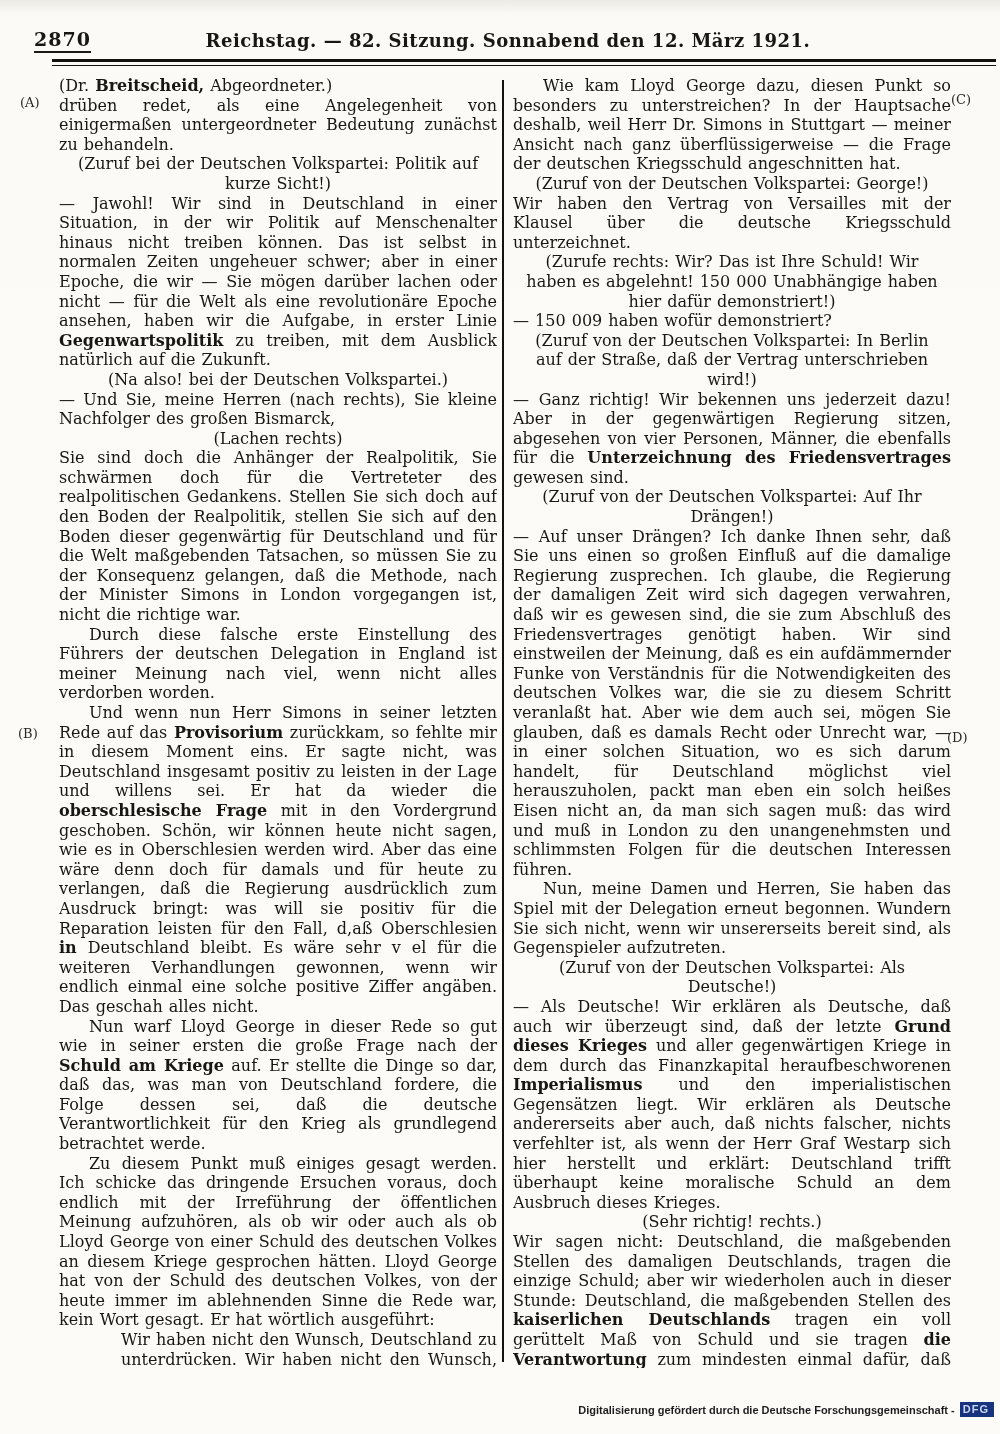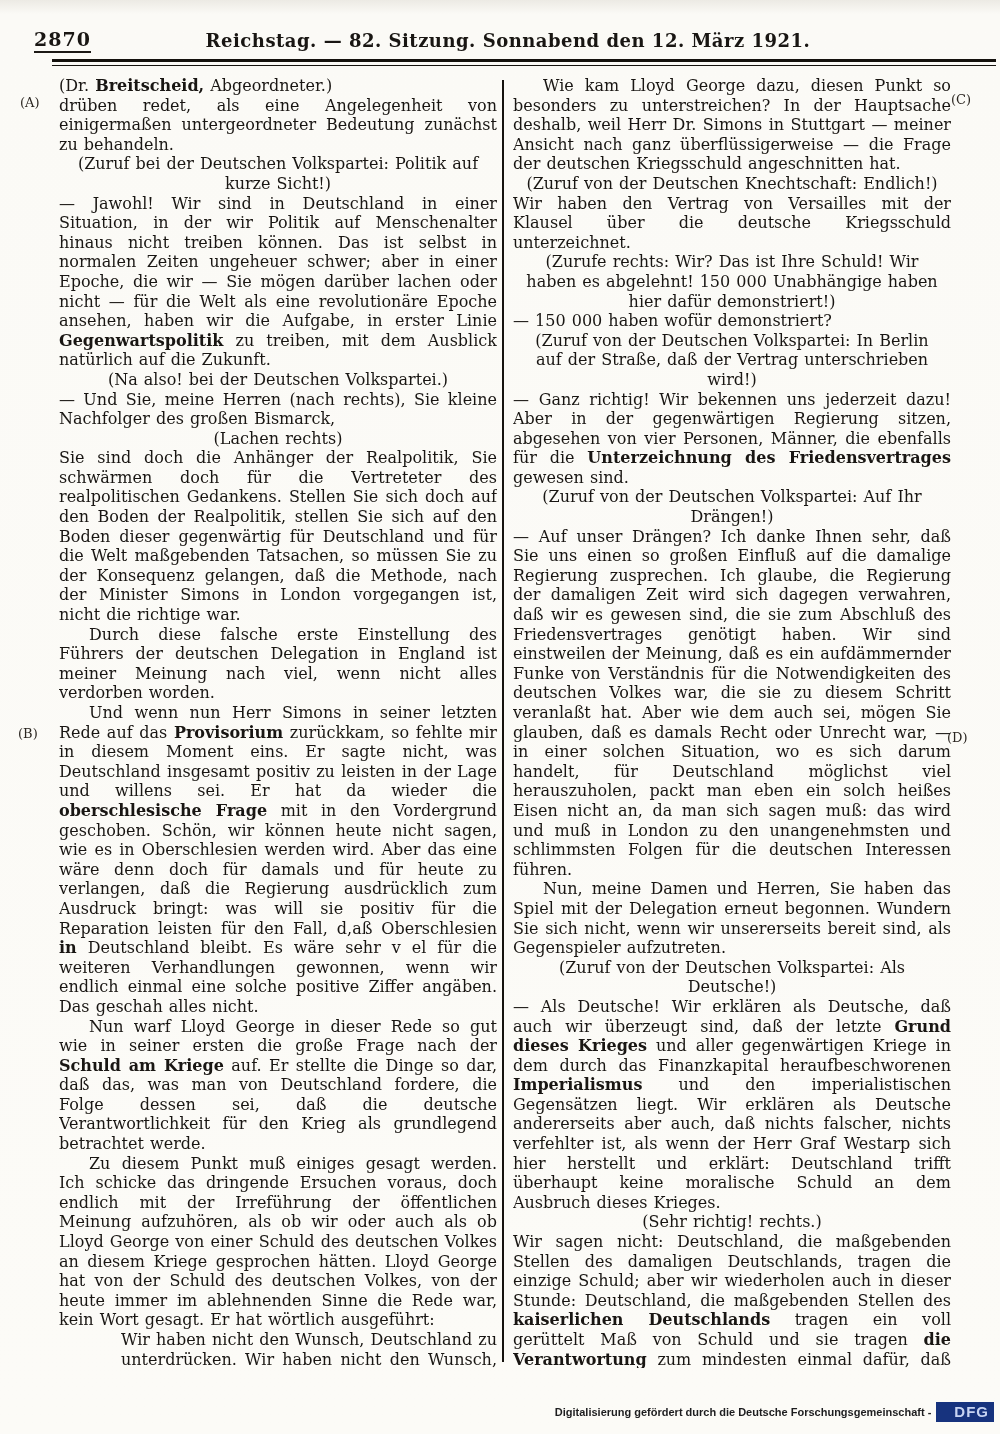--- a/index.html
+++ b/index.html
@@ -47,21 +47,21 @@
   .mm-c{left:951px;top:92px;}
   .mm-d{left:947px;top:730px;}
   .footer{
     position:absolute;right:6px;top:1402px;
     display:flex;align-items:center;gap:5px;
     font-family:"Liberation Sans", sans-serif;
     font-size:11px;font-weight:bold;color:#1d1d1f;
   }
   .dfg-logo{
     display:inline-block;background:#17337e;color:#c8d4f2;
-    padding:1px 5px 2px 18px;font-size:15px;font-weight:bold;letter-spacing:1px;
+    padding:1px 5px 2px 3px;font-size:11px;font-weight:bold;letter-spacing:1px;
   }
 </style>
 </head>
 <body>
 
 <div class="page">
 
   <div class="pageno">2870</div>
   <div class="header-title">Reichstag. — 82. Sitzung.  Sonnabend den 12. März 1921.</div>
   <div class="rule-a"></div>
@@ -83,24 +83,24 @@
       <p class="body"><span>Sie sind doch die Anhänger der Realpolitik, Sie schwärmen doch für die Vertreteter des realpolitischen Gedankens. Stellen Sie sich doch auf den Boden der Realpolitik, stellen Sie sich auf den Boden dieser gegenwärtig für Deutschland und für die Welt maßgebenden Tatsachen, so müssen Sie zu der Konsequenz gelangen, daß die Methode, nach der Minister Simons in London vorgegangen ist, nicht die richtige war.</span></p>
       <p class="body indent"><span>Durch diese falsche erste Einstellung des Führers der deutschen Delegation in England ist meiner Meinung nach viel, wenn nicht alles verdorben worden.</span></p>
       <p class="body indent"><span>Und wenn nun Herr Simons in seiner letzten Rede auf das </span><span class="b">Provisorium</span><span> zurückkam, so fehlte mir in diesem Moment eins. Er sagte nicht, was Deutschland insgesamt positiv zu leisten in der Lage und willens sei. Er hat da wieder die </span><span class="b">oberschlesische Frage</span><span> mit in den Vordergrund geschoben. Schön, wir können heute nicht sagen, wie es in Oberschlesien werden wird. Aber das eine wäre denn doch für damals und für heute zu verlangen, daß die Regierung ausdrücklich zum Ausdruck bringt: was will sie positiv für die Reparation leisten für den Fall, d,aß Oberschlesien </span><span class="b">in</span><span> Deutschland bleibt. Es wäre sehr v el für die weiteren Verhandlungen gewonnen, wenn wir endlich einmal eine solche positive Ziffer angäben. Das geschah alles nicht.</span></p>
       <p class="body indent"><span>Nun warf Lloyd George in dieser Rede so gut wie in seiner ersten die große Frage nach der </span><span class="b">Schuld am Kriege</span><span> auf. Er stellte die Dinge so dar, daß das, was man von Deutschland fordere, die Folge dessen sei, daß die deutsche Verantwortlichkeit für den Krieg als grundlegend betrachtet werde.</span></p>
       <p class="body indent"><span>Zu diesem Punkt muß einiges gesagt werden. Ich schicke das dringende Ersuchen voraus, doch endlich mit der Irreführung der öffentlichen Meinung aufzuhören, als ob wir oder auch als ob Lloyd George von einer Schuld des deutschen Volkes an diesem Kriege gesprochen hätten. Lloyd George hat von der Schuld des deutschen Volkes, von der heute immer im ablehnenden Sinne die Rede war, kein Wort gesagt. Er hat wörtlich ausgeführt:</span></p>
       <p class="quote"><span>Wir haben nicht den Wunsch, Deutschland zu unterdrücken. Wir haben nicht den Wunsch, dem deutschen Volke eine Knechtschaft aufzuerlegen. Wir fordern einfach, daß Deutschland seine Verpflichtungen einlöse, die es zur Reparation von Schäden auf sich genommen hat, welche durch den Krieg verursacht worden sind, für dessen Herausforderung seine kaiserliche Regierung verantwortlich ist.</span></p>
     </div>
   <div class="divider"></div>
   <div class="col col-right">
       <p class="body indent"><span>Wie kam Lloyd George dazu, diesen Punkt so besonders zu unterstreichen? In der Hauptsache deshalb, weil Herr Dr. Simons in Stuttgart — meiner Ansicht nach ganz überflüssigerweise — die Frage der deutschen Kriegsschuld angeschnitten hat.</span></p>
-      <p class="stage"><span>(Zuruf von der Deutschen Knechtschaft: Endlich!)</span></p>
+      <p class="stage"><span>(Zuruf von der Deutschen Volkspartei: George!)</span></p>
       <p class="body"><span>Wir haben den Vertrag von Versailles mit der Klausel über die deutsche Kriegsschuld unterzeichnet.</span></p>
       <p class="stage"><span>(Zurufe rechts: Wir? Das ist Ihre Schuld! Wir haben es abgelehnt! 150 000 Unabhängige haben hier dafür demonstriert!)</span></p>
-      <p class="body"><span>— 150 000 haben wofür demonstriert?</span></p>
+      <p class="body"><span>— 150 009 haben wofür demonstriert?</span></p>
       <p class="stage"><span>(Zuruf von der Deutschen Volkspartei: In Berlin auf der Straße, daß der Vertrag unterschrieben wird!)</span></p>
       <p class="body"><span>— Ganz richtig! Wir bekennen uns jederzeit dazu! Aber in der gegenwärtigen Regierung sitzen, abgesehen von vier Personen, Männer, die ebenfalls für die </span><span class="b">Unterzeichnung des Friedensvertrages</span><span> gewesen sind.</span></p>
       <p class="stage"><span>(Zuruf von der Deutschen Volkspartei: Auf Ihr Drängen!)</span></p>
       <p class="body"><span>— Auf unser Drängen? Ich danke Ihnen sehr, daß Sie uns einen so großen Einfluß auf die damalige Regierung zusprechen. Ich glaube, die Regierung der damaligen Zeit wird sich dagegen verwahren, daß wir es gewesen sind, die sie zum Abschluß des Friedensvertrages genötigt haben. Wir sind einstweilen der Meinung, daß es ein aufdämmernder Funke von Verständnis für die Notwendigkeiten des deutschen Volkes war, die sie zu diesem Schritt veranlaßt hat. Aber wie dem auch sei, mögen Sie glauben, daß es damals Recht oder Unrecht war, — in einer solchen Situation, wo es sich darum handelt, für Deutschland möglichst viel herauszuholen, packt man eben ein solch heißes Eisen nicht an, da man sich sagen muß: das wird und muß in London zu den unangenehmsten und schlimmsten Folgen für die deutschen Interessen führen.</span></p>
       <p class="body indent"><span>Nun, meine Damen und Herren, Sie haben das Spiel mit der Delegation erneut begonnen. Wundern Sie sich nicht, wenn wir unsererseits bereit sind, als Gegenspieler aufzutreten.</span></p>
       <p class="stage"><span>(Zuruf von der Deutschen Volkspartei: Als Deutsche!)</span></p>
       <p class="body"><span>— Als Deutsche! Wir erklären als Deutsche, daß auch wir überzeugt sind, daß der letzte </span><span class="b">Grund dieses Krieges</span><span> und aller gegenwärtigen Kriege in dem durch das Finanzkapital heraufbeschworenen </span><span class="b">Imperialismus</span><span> und den imperialistischen Gegensätzen liegt. Wir erklären als Deutsche andererseits aber auch, daß nichts falscher, nichts verfehlter ist, als wenn der Herr Graf Westarp sich hier herstellt und erklärt: Deutschland trifft überhaupt keine moralische Schuld an dem Ausbruch dieses Krieges.</span></p>
       <p class="stage"><span>(Sehr richtig! rechts.)</span></p>
       <p class="body"><span>Wir sagen nicht: Deutschland, die maßgebenden Stellen des damaligen Deutschlands, tragen die einzige Schuld; aber wir wiederholen auch in dieser Stunde: Deutschland, die maßgebenden Stellen des </span><span class="b">kaiserlichen Deutschlands</span><span> tragen ein voll gerüttelt Maß von Schuld und sie tragen </span><span class="b">die Verantwortung</span><span> zum mindesten einmal dafür, daß der Krieg im August 1914 zum Ausbruch gekommen ist.</span></p>
       <p class="stage"><span>(Unruhe und Zurufe dieses.)</span></p>

